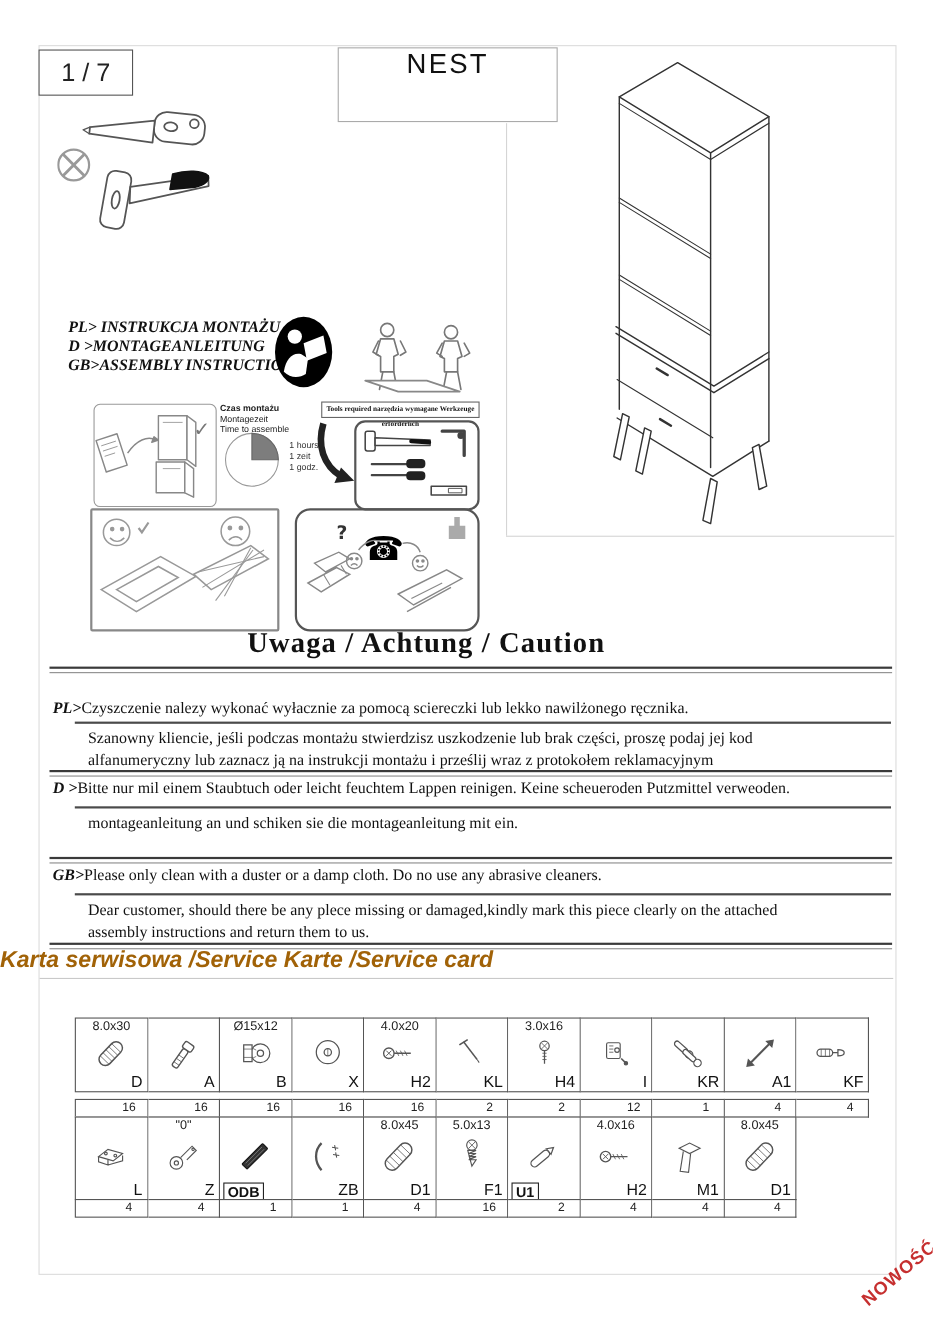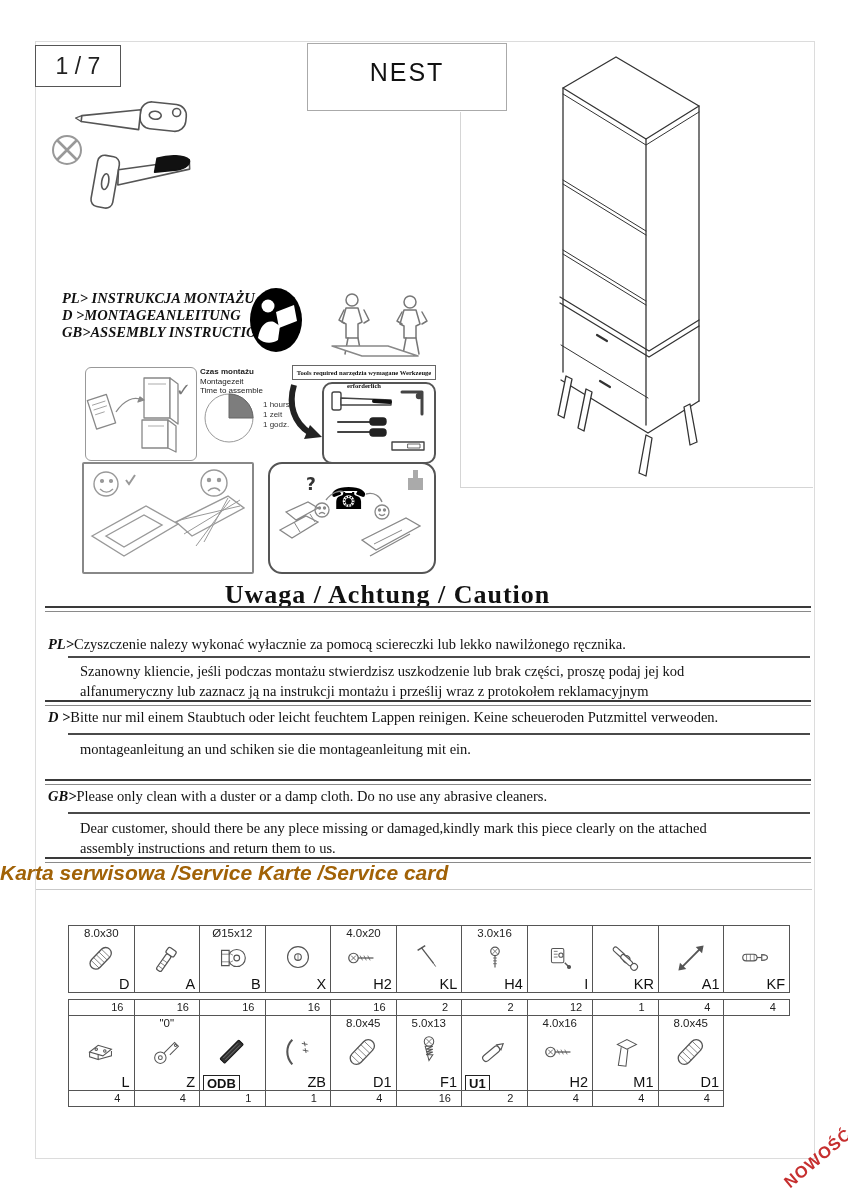--- a/index.html
+++ b/index.html
@@ -5,38 +5,38 @@
   html,body{margin:0;padding:0;background:#fff;}
   #page{position:relative;width:848px;height:1200px;background:#fff;overflow:hidden;
         font-family:"Liberation Serif",serif;color:#1a1a1a;}
   .abs{position:absolute;}
   
   .frame{border:1px solid #dcdcdc;}
   
   #pageno-box{left:35px;top:45px;width:84px;height:40px;border:1px solid #555;background:#fff;
               font:23px "Liberation Sans",sans-serif;color:#222;display:flex;align-items:center;justify-content:center;}
   #title-box{left:307px;top:43px;width:198px;height:66px;border:1px solid #aaa;background:#fff;}
-  #title-box .t{margin-top:14px;text-align:center;font:25px "Liberation Sans",sans-serif;letter-spacing:2px;color:#111;}
+  #title-box .t{text-align:center;font:25px "Liberation Sans",sans-serif;letter-spacing:2px;color:#111;}
   
   #instr{left:62px;top:290px;font:bold italic 14.5px "Liberation Serif",serif;line-height:17px;color:#111;font-style:italic;font-weight:bold;}
   
   #time-t{left:200px;top:367px;font:bold 8px "Liberation Sans",sans-serif;line-height:9.5px;color:#222;}
   #durations{left:263px;top:400px;font:8px "Liberation Sans",sans-serif;line-height:10px;color:#333;}
   #tools-label{left:292px;top:365px;width:142px;height:13px;border:1px solid #666;background:#fff;
                font:bold 6.6px "Liberation Serif",serif;text-align:center;line-height:13px;color:#111;}
   .picto-box{border:1px solid #999;border-radius:6px;background:#fff;}
   #box-soft{left:82px;top:462px;width:168px;height:108px;border:2px solid #888;border-radius:2px;}
   #box-phone{left:268px;top:462px;width:164px;height:108px;border:2px solid #555;border-radius:14px;}
   #tools-box{left:322px;top:382px;width:110px;height:78px;border:2px solid #555;border-radius:10px;}
   
   .rule-dbl{height:3px;border-top:2px solid #3a3a3a;border-bottom:1px solid #8a8a8a;}
   .rule-sgl{border-top:2px solid #4a4a4a;}
   .cau{font:14.5px "Liberation Serif",serif;color:#111;line-height:20px;white-space:nowrap;}
   .lang{font-weight:bold;font-style:italic;}
-  #cau-head{left:0;top:570px;width:775px;text-align:center;font:bold 26px "Liberation Serif",serif;letter-spacing:1px;color:#111;margin-top:10px;}
+  #cau-head{left:0;top:570px;width:775px;text-align:center;font:bold 26px "Liberation Serif",serif;letter-spacing:1px;color:#111;}
   #svc-head{left:0;top:861px;width:748px;
             font:bold italic 21px "Liberation Sans",sans-serif;font-style:italic;font-weight:bold;color:#a16207;}
   .thinline{border-top:1px solid #c9c9c9;}
   
   .parts-row{display:flex;}
   .pcell{flex:1;border:1px solid #555;border-left:none;position:relative;background:#fff;}
   .parts-row .pcell:first-child{border-left:1px solid #555;}
   .psize{position:absolute;top:1px;left:0;right:0;text-align:center;font:11.5px "Liberation Sans",sans-serif;color:#222;}
   .picon{position:absolute;left:50%;top:52%;transform:translate(-50%,-50%);}
   .pcode{position:absolute;right:4px;bottom:0;font:14.5px "Liberation Sans",sans-serif;color:#111;}

